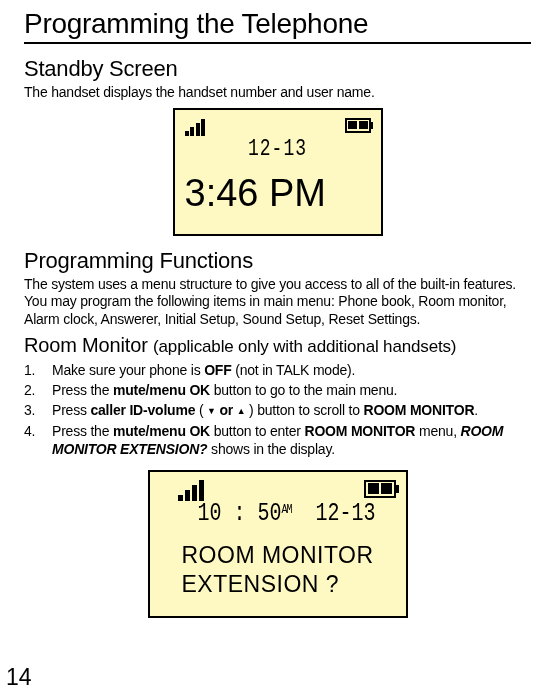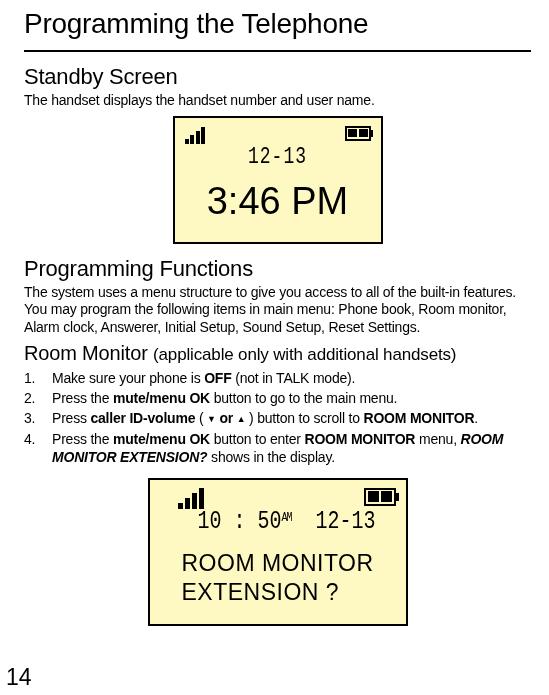--- a/index.html
+++ b/index.html
@@ -11,21 +11,21 @@
       color: #000;
       padding: 8px 18px 8px 24px;
       font-weight: 300;
       letter-spacing: -0.01em;
       position: relative;
     }
     h1.page-title {
       font-size: 28px;
       font-weight: 400;
       border-bottom: 2.5px solid #000;
-      padding-bottom: 10px;
+      padding-bottom: 2px;
       margin-bottom: 1px;
       letter-spacing: -0.01em;
     }
     h2.section {
       font-size: 22px;
       font-weight: 400;
       letter-spacing: -0.01em;
       margin-top: 12px;
     }
     h2.section.prog { }
@@ -127,21 +127,20 @@
 
     .seg-row {
       text-align: center;
       font-family: "Courier New", monospace;
       color: #000;
       letter-spacing: 1px;
     }
     .screen.standby .seg-date { font-size: 18px; margin-top: -2px; font-weight: 300; transform: scaleY(1.3); }
     .screen.standby .big-time {
       font-size: 38px;
-      text-align: center;
       margin-top: 14px;
       font-weight: 400;
       font-family: Arial, sans-serif;
       letter-spacing: 0px;
     }
     .screen.monitor .seg-timedate {
       font-size: 20px;
       font-weight: 300;
       margin-top: 0px;
       transform: scaleY(1.25);

